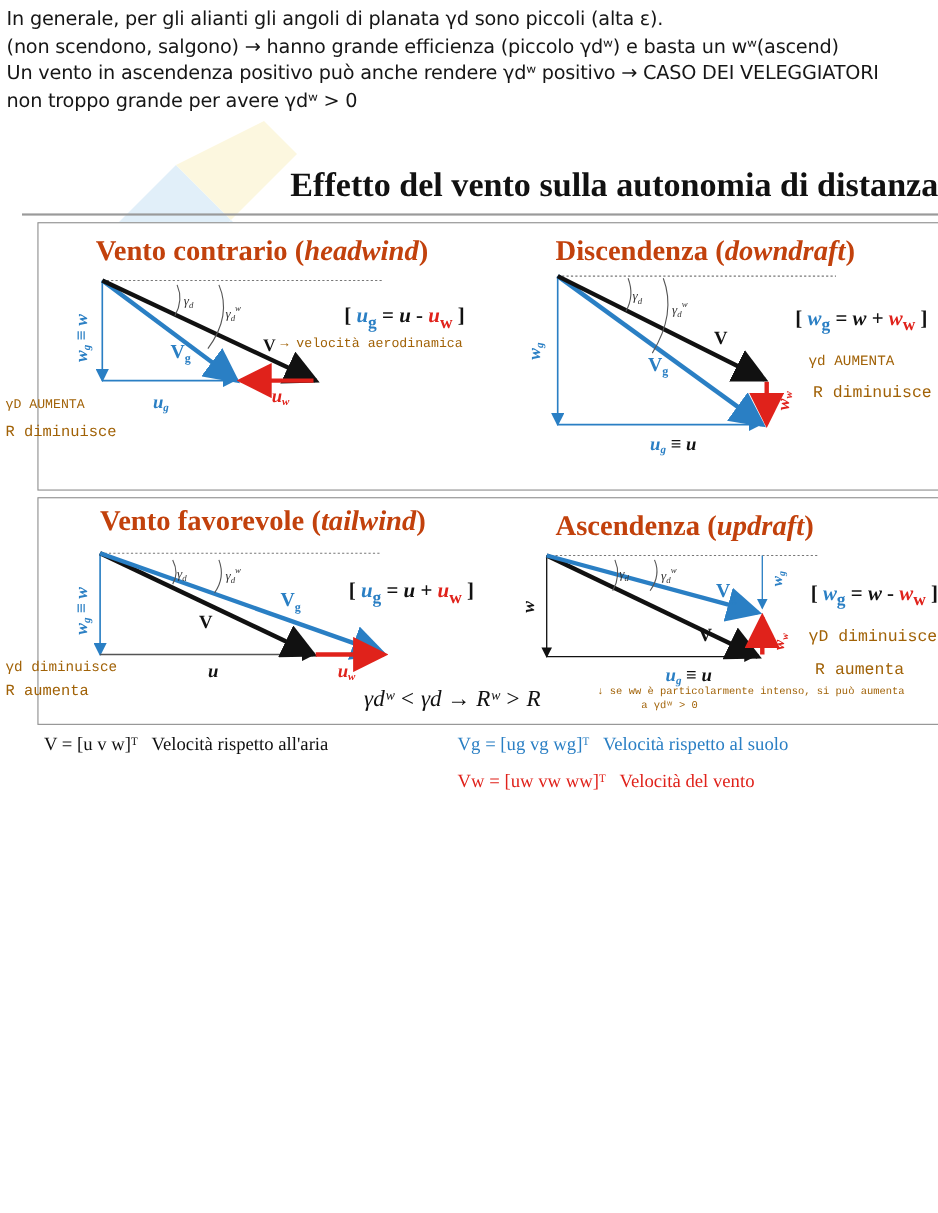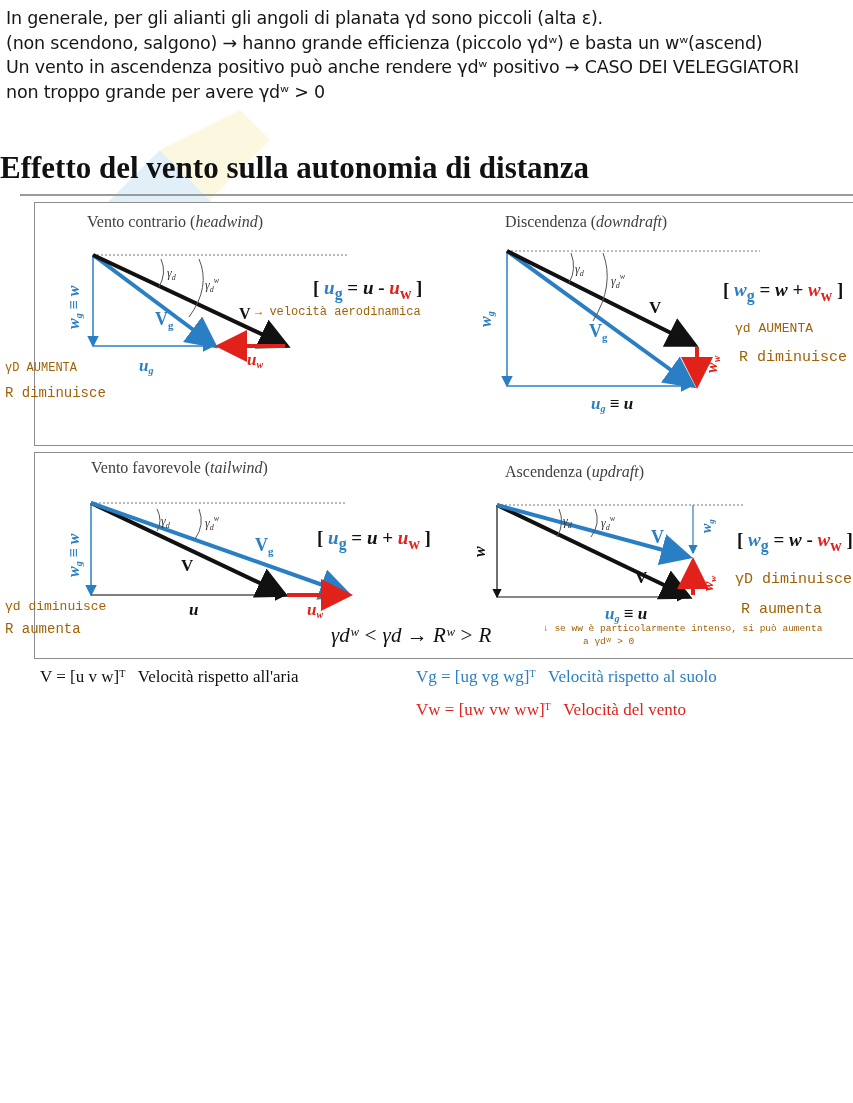--- a/index.html
+++ b/index.html
@@ -3,28 +3,28 @@
 <meta charset="utf-8">
 <style>
   html, body { margin: 0; padding: 0; background: #ffffff; }
   body { width: 853px; height: 1103px; position: relative; overflow: hidden; font-family: "Liberation Serif", serif; color: #111; }
 
   .notes { position: absolute; left: 6px; top: 6px; width: 845px; font-family: "DejaVu Sans", sans-serif; font-size: 17.5px; line-height: 24.5px; color: #161616; letter-spacing: -0.2px; }
   .notes .line { white-space: nowrap; }
 
   .watermark { position: absolute; left: 40px; top: 110px; width: 340px; height: 260px; pointer-events: none; opacity: 0.16; }
 
-  .slide-title { position: absolute; left: 0; top: 150px; width: 853px; text-align: left; font-family: "Liberation Serif", serif; font-weight: bold; font-size: 31px; color: #111; }
+  .slide-title { position: absolute; left: 0; top: 150px; width: 853px; text-align: right; font-family: "Liberation Serif", serif; font-weight: bold; font-size: 31px; color: #111; }
   .title-rule { position: absolute; left: 20px; top: 194px; width: 833px; height: 2px; background: #9a9a9a; }
 
   .panel { position: absolute; left: 34px; width: 830px; border: 1.5px solid #8d8d8d; background: #fff; }
   .panel-top { top: 202px; height: 242px; }
   .panel-bottom { top: 452px; height: 205px; }
 
-  .diag-title { position: absolute; font-family: "Liberation Serif", serif; font-weight: normal; font-size: 16px; color: #404040; white-space: nowrap; }
+  .diag-title { position: absolute; font-family: "Liberation Serif", serif; font-weight: bold; font-size: 26px; color: #c2410c; white-space: nowrap; }
   .diag-title i { font-style: italic; }
 
   .hand { position: absolute; font-family: Liberation Mono, monospace; color: #a16207; white-space: nowrap; text-align: right; }
   .formula { position: absolute; font-family: "Liberation Serif", serif; font-weight: bold; font-size: 19px; white-space: nowrap; }
   .relation { position: absolute; font-family: "Liberation Serif", serif; font-style: italic; font-size: 21px; white-space: nowrap; }
 
   .blue { color: #2a7fc4; }
   .red { color: #e0221b; }
 
   svg.diag { position: absolute; overflow: visible; }

